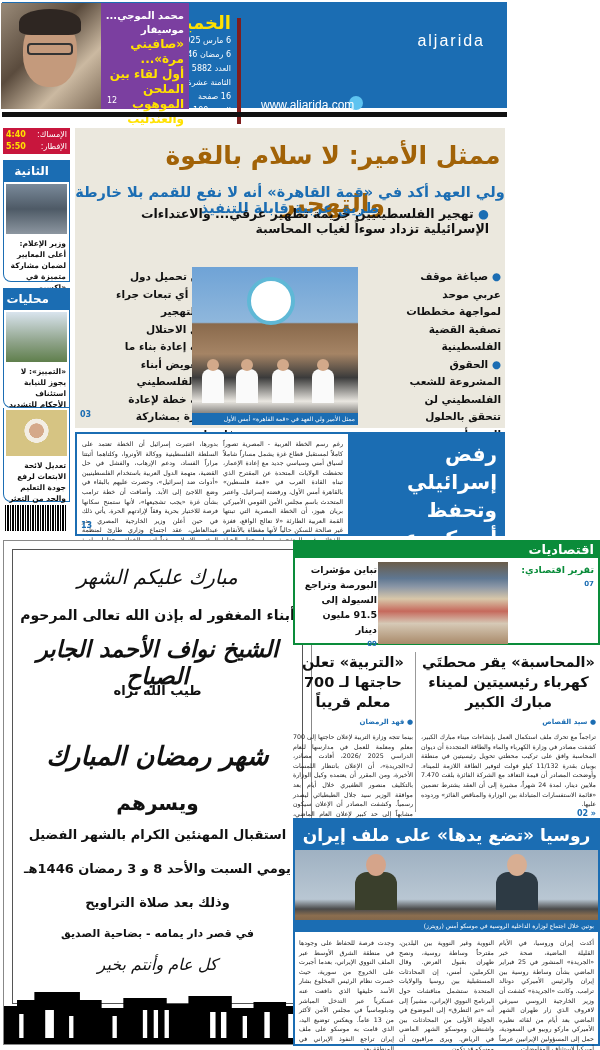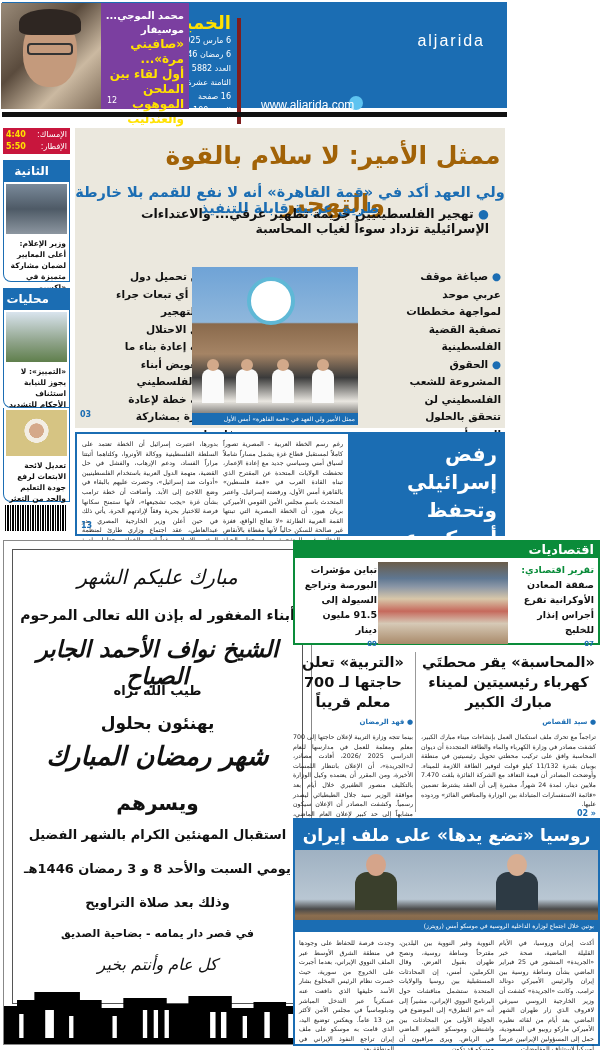--- a/index.html
+++ b/index.html
@@ -197,21 +197,20 @@
   <div id="gcol2" class="abs gtext">بدورها، اعتبرت إسرائيل أن الخطة تعتمد على السلطة الفلسطينية ووكالة الأونروا، وكلتاهما أثبتتا مراراً الفساد، ودعم الإرهاب، والفشل في حل القضية، متهمة الدول العربية باستخدام الفلسطينيين «أدوات ضد إسرائيل»، وحصرت عليهم بالبقاء في وضع اللاجئ إلى الأبد. وأضافت أن خطة ترامب بشأن غزة «يجب تشجيعها»، لأنها ستمنح سكانها فرصة للاختيار بحرية وفقاً لإرادتهم الحرة. يأتي ذلك في حين أعلن وزير الخارجية المصري بدر عبدالعاطي، عقد اجتماع وزاري طارئ لمنظمة المؤتمر الإسلامي غداً لتبني الخطة، وجعلها مبادرة عربية - إسلامية، إلى جانب تشكيل لجنة وزارية عربية لزيارة العواصم العالمية، وفي مقدمتها واشنطن، لحشد الدعم.</div>
   <div id="pg13" class="abs">13</div>
 </div>
 
 <div id="ad" class="abs">
   <div class="inner"></div>
   <div class="ad-l ad-cal" style="top:24px;font-size:20px">مبارك عليكم الشهر</div>
   <div class="ad-l" style="top:66px;font-size:14px;font-weight:bold">أبناء المغفور له بإذن الله تعالى المرحوم</div>
   <div class="ad-l ad-cal" style="top:94px;font-size:23px;font-weight:bold">الشيخ نواف الأحمد الجابر الصباح</div>
   <div class="ad-l" style="top:142px;font-size:13px;font-weight:bold">طيب الله ثراه</div>
-  <div class="ad-l" style="top:172px;font-size:17px;font-weight:bold">يهنئون بحلول</div>
   <div class="ad-l ad-cal" style="top:200px;font-size:26px;font-weight:bold">شهر رمضان المبارك</div>
   <div class="ad-l" style="top:250px;font-size:20px;font-weight:bold">ويسرهم</div>
   <div class="ad-l" style="top:286px;font-size:13px;font-weight:bold">استقبال المهنئين الكرام بالشهر الفضيل</div>
   <div class="ad-l" style="top:320px;font-size:13px;font-weight:bold">يومي السبت والأحد 8 و 3 رمضان 1446هـ</div>
   <div class="ad-l" style="top:354px;font-size:13px;font-weight:bold">وذلك بعد صلاة التراويح</div>
   <div class="ad-l" style="top:386px;font-size:11px;font-weight:bold">في قصر دار يمامه - بضاحية الصديق</div>
   <div class="ad-l ad-cal" style="top:414px;font-size:16px">كل عام وأنتم بخير</div>
   <svg id="skyline" viewBox="0 0 283 60" preserveAspectRatio="none">
     <path d="M0 60 V22 H12 V16 H28 V8 H70 V16 H90 V24 H110 V14 H150 V20 H170 V12 H210 V24 H230 V18 H260 V22 H283 V60 Z" fill="#000"></path>
     <g fill="#fff">
@@ -228,21 +227,20 @@
         <rect x="240" y="28" width="5" height="26"></rect>
         <rect x="262" y="30" width="5" height="24"></rect>
     </g>
   </svg>
 </div>
 
 <div id="econ" class="abs">
   <div id="econ-head" class="abs">اقتصاديات</div>
   <div id="econ-r" class="abs">
     <div class="k">تقرير اقتصادي:</div>
-    <div>صفقة المعادن الأوكرانية تقرع أجراس إنذار للخليج</div>
     <div class="epg">07</div>
   </div>
   <div id="econ-img" class="abs"></div>
   <div id="econ-l" class="abs">
     <div>تباين مؤشرات البورصة وتراجع السيولة إلى 91.5 مليون دينار</div>
     <div class="epg">09</div>
   </div>
 </div>
 
 <div id="s1" class="abs">

